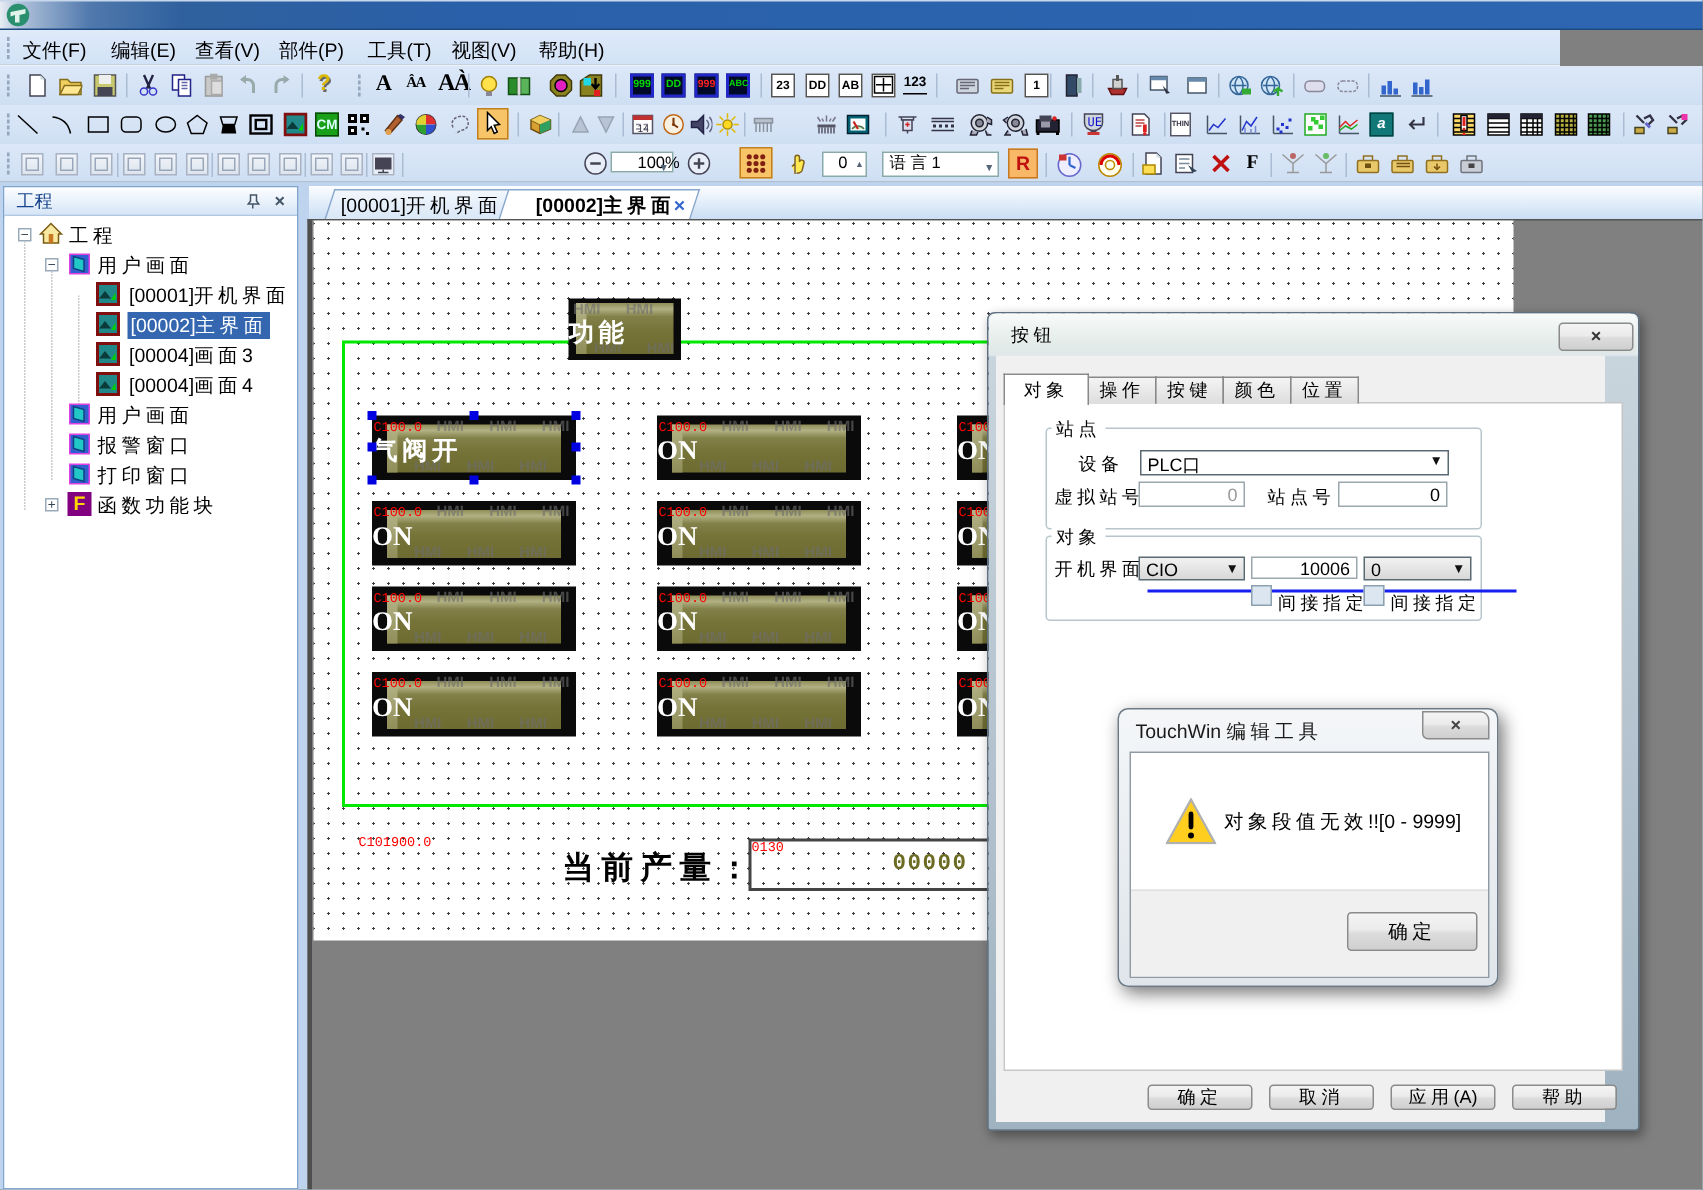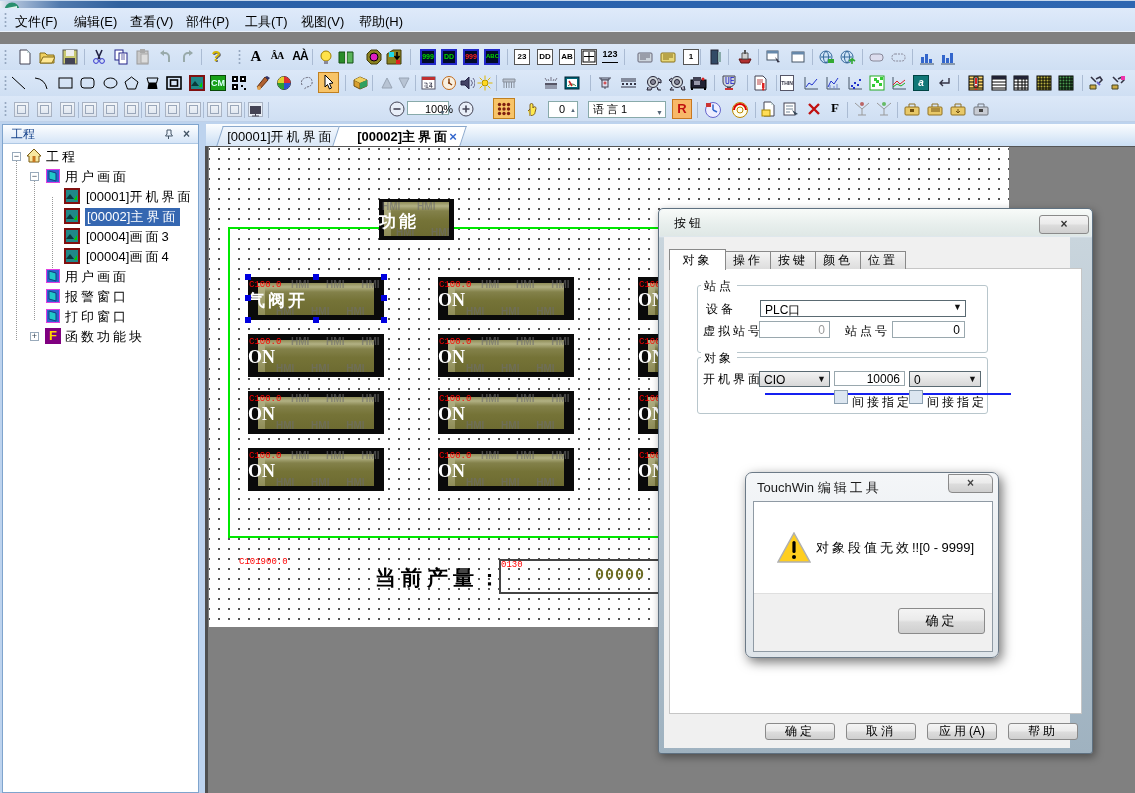--- a/index.html
+++ b/index.html
@@ -1,20 +1,20 @@
 <!DOCTYPE html>
 <html><head><meta charset="utf-8">
 <style>
 html,body{margin:0;padding:0}
 body{width:1135px;height:793px;overflow:hidden;position:relative;font-family:"Liberation Sans",sans-serif;background:#808080}
 .abs{position:absolute}
 
 #titlebar{left:0;top:0;width:1135px;height:20px;box-shadow:0 1px 0 #c7d8ec inset,0 -1px 0 #1c4a80 inset;background:linear-gradient(to right,#e8edf4 0px,#b3c4dc 12px,#5079ad 60px,#30619e 120px,#2a60a8 300px,#2b63ae 700px,#2e66b1 1135px)}
 #titlebar .t{position:absolute;left:24px;top:2px;font-size:13px;color:#fff;text-shadow:0 1px 2px rgba(0,0,30,.55);white-space:nowrap}
-#menubar{left:0;top:8px;width:1135px;height:24px;background:linear-gradient(#dfeafa,#d2e2f6);border-bottom:1px solid #eaf2fb;box-sizing:border-box}
+#menubar{left:0;top:20px;width:1040px;height:24px;background:linear-gradient(#dfeafa,#d2e2f6);border-bottom:1px solid #eaf2fb;box-sizing:border-box}
 .mi{position:absolute;top:5px;font-size:13px;color:#000}
 .grip{position:absolute;width:3px;background-image:radial-gradient(#96a8c0 1px,transparent 1.1px);background-size:3px 4px}
 #tb1{left:0;top:44px;width:1135px;height:26px;background:linear-gradient(#dce8f8,#cfdff3)}
 #tb2{left:0;top:70px;width:1135px;height:26px;background:linear-gradient(#dce8f8,#cfdff3)}
 #tb3{left:0;top:96px;width:1135px;height:26px;background:linear-gradient(#dce8f8,#cfdff3);border-bottom:1px solid #bed0e8;box-sizing:border-box}
 .sep{position:absolute;top:5px;width:1px;height:16px;background:#aabbd3}
 
 #client{left:0;top:122px;width:1135px;height:671px;background:#bdd3ee;overflow:hidden}
 #panel{position:absolute;left:2px;top:2px;width:195px;height:667px;background:#fff;border:1px solid #7fa4cd}
 #phead{position:absolute;left:0;top:0;width:100%;height:19px;background:linear-gradient(#fdfeff,#d6e5f7);border-bottom:1px solid #aec8e4;color:#15428b;font-size:12px;line-height:19px;padding-left:8px;box-sizing:border-box}
@@ -109,21 +109,21 @@
     </svg>
  <svg class="ic16" style="left:180px" width="16" height="16">
       <path d="M4 13 v-5 a4 4 0 0 1 4 -4 h4" fill="none" stroke="#9aa" stroke-width="2"></path>
       <path d="M9 1 L13 4 L9 7 Z" fill="#9aa"></path>
     </svg>
  <div class="sep" style="left:201px"></div>
  <div class="ib" style="left:208px;color:#d8b800;font-size:15px;text-shadow:1px 1px 0 #666">?</div>
  <div class="grip" style="left:238px;top:5px;height:16px"></div>
  <div class="ib" style="left:248px;color:#000;font-size:15px;font-family:'Liberation Serif',serif">A</div>
  <div class="ib" style="left:269px;color:#000;font-size:10px;font-family:'Liberation Serif',serif;letter-spacing:-1px">ÂA</div>
- <div class="ib" style="left:292px;color:#000;font-size:12px;font-family:Liberation Sans, sans-serif;letter-spacing:-1px">AÀ</div>
+ <div class="ib" style="left:292px;color:#000;font-size:16px;font-family:Liberation Serif, serif;letter-spacing:-1px">AÀ</div>
  <div class="sep" style="left:312px"></div>
  <svg class="ic16" style="left:318px" width="16" height="16">
       <circle cx="8" cy="7" r="5" fill="#ffe24a" stroke="#a08000"></circle>
       <rect x="6" y="12" width="4" height="3" fill="#889"></rect>
     </svg>
  <svg class="ic16" style="left:338px" width="16" height="16">
       <path d="M1 3 h6 v11 h-6 z" fill="#2a8c2a" stroke="#145014"></path>
       <path d="M9 3 h6 v11 h-6 z" fill="#5ab45a" stroke="#145014"></path>
       <path d="M7 3 h2 v11 h-2 z" fill="#ddd"></path>
     </svg>
@@ -784,21 +784,21 @@
   <div style="position:absolute;left:5px;top:31px;width:413px;height:446px;background:#fff;border:1px solid #c6c6c6;box-sizing:border-box"></div>
 
   <div style="position:absolute;left:5px;top:12px;width:55px;height:20px;background:#fff;border:1px solid #898989;border-bottom:none;font-size:12px;text-align:center;line-height:20px;z-index:2" class="cjk">对象</div>
   <div style="position:absolute;left:61px;top:14px;width:44px;height:17px;background:linear-gradient(#f4f4f4,#ddd);border:1px solid #898989;border-bottom:none;font-size:12px;text-align:center;line-height:17px" class="cjk">操作</div>
   <div style="position:absolute;left:106px;top:14px;width:44px;height:17px;background:linear-gradient(#f4f4f4,#ddd);border:1px solid #898989;border-bottom:none;font-size:12px;text-align:center;line-height:17px" class="cjk">按键</div>
   <div style="position:absolute;left:151px;top:14px;width:44px;height:17px;background:linear-gradient(#f4f4f4,#ddd);border:1px solid #898989;border-bottom:none;font-size:12px;text-align:center;line-height:17px" class="cjk">颜色</div>
   <div style="position:absolute;left:196px;top:14px;width:44px;height:17px;background:linear-gradient(#f4f4f4,#ddd);border:1px solid #898989;border-bottom:none;font-size:12px;text-align:center;line-height:17px" class="cjk">位置</div>
 
   <div style="position:absolute;left:33px;top:48px;width:289px;height:66px;border:1px solid #b8c6cc;border-radius:3px"></div>
   <div style="position:absolute;left:37px;top:41px;background:#fff;padding:0 3px;font-size:12px" class="cjk">站点</div>
-  <div style="position:absolute;left:42px;top:64px;font-size:12px" class="cjk">设备</div>
+  <div style="position:absolute;left:55px;top:64px;font-size:12px" class="cjk">设备</div>
   <div style="position:absolute;left:96px;top:63px;width:206px;height:17px;background:#fff;border:1px solid #5a6a72;box-sizing:border-box">
     <span style="position:absolute;left:4px;top:1px;font-size:12px">PLC<span class="cjk">口</span></span>
     <span style="position:absolute;right:3px;top:1px;font-size:9px;color:#111">▼</span>
   </div>
   <div style="position:absolute;left:39px;top:86px;font-size:12px" class="cjk">虚拟站号</div>
   <div style="position:absolute;left:95px;top:84px;width:71px;height:17px;background:#fff;border:1px solid #9aa8ae;box-sizing:border-box">
         <span style="position:absolute;right:4px;top:1px;font-size:12px;color:#999">0</span>
       </div>
   <div style="position:absolute;left:181px;top:86px;font-size:12px" class="cjk">站点号</div>
   <div style="position:absolute;left:228px;top:84px;width:73px;height:17px;background:#fff;border:1px solid #9aa8ae;box-sizing:border-box">

